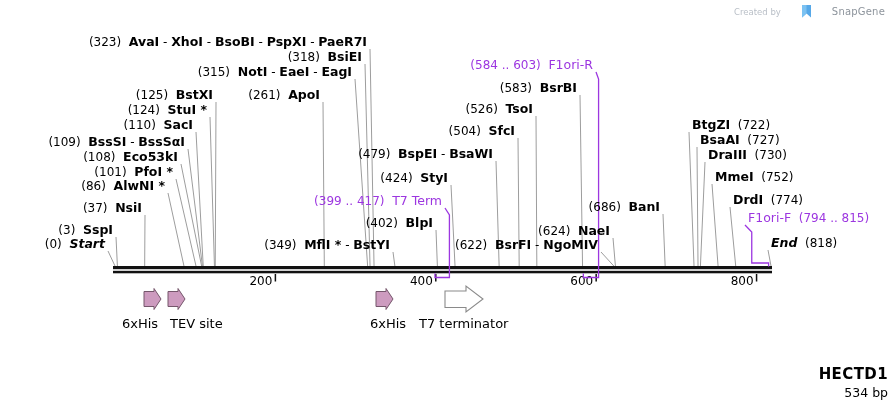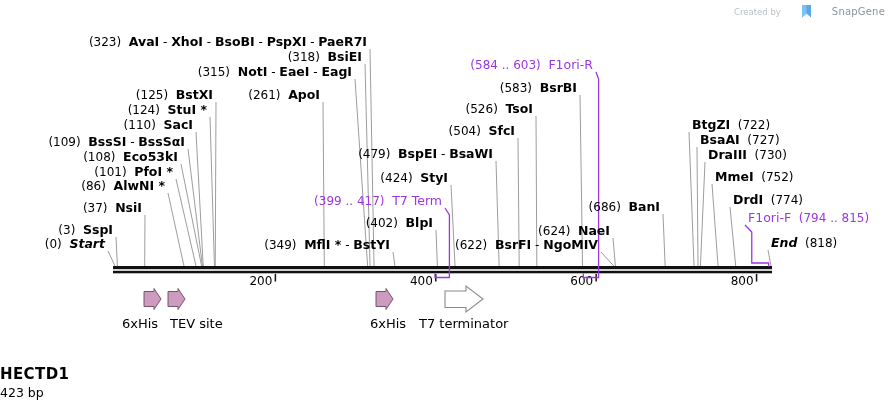--- a/index.html
+++ b/index.html
@@ -2,21 +2,21 @@
 <html><head>
 <meta charset="utf-8">
 <style>
   html,body{margin:0;padding:0;background:#fff;}
   .canvas{position:relative;width:888px;height:408px;background:#ffffff;overflow:hidden;
           font-family:"DejaVu Sans",sans-serif;}
   svg text{font-family:"DejaVu Sans",sans-serif;white-space:pre;}
   .credit{position:absolute;top:4px;right:3px;display:flex;align-items:center;gap:20px;}
   .credit .created{color:#b9bfc7;font-size:8.5px;}
   .credit .brand{color:#8d949c;font-size:10px;font-weight:500;letter-spacing:.2px;}
-  .title-block{position:absolute;left:0;right:0;top:365px;text-align:left;color:#000;}
+  .title-block{position:absolute;left:0;right:0;top:365px;text-align:right;color:#000;}
   .title-block .seq-name{font-size:15px;font-weight:bold;letter-spacing:.4px;}
   .title-block .seq-len{font-size:12.5px;margin-top:2px;}
 </style>
 </head>
 <body>
 
 <div class="canvas">
 
   <div class="credit">
     <span class="created">Created by</span>
@@ -109,15 +109,15 @@
       <path d="M168,291.5 L178,291.5 L178,288.5 L185,299 L178,309.5 L178,306.5 L168,306.5 Z" fill="#CD9BBF" stroke="#74566B" stroke-width="1"></path>
       <text x="170" y="328" text-anchor="start" font-size="12.5" xml:space="preserve" fill="#000000"><tspan font-size="13">TEV site</tspan></text>
       <path d="M376,291.5 L386,291.5 L386,288.5 L393,299 L386,309.5 L386,306.5 L376,306.5 Z" fill="#CD9BBF" stroke="#74566B" stroke-width="1"></path>
       <text x="370" y="328" text-anchor="start" font-size="12.5" xml:space="preserve" fill="#000000"><tspan font-size="13">6xHis</tspan></text>
       <path d="M445,291 L466,291 L466,286 L483,299 L466,312 L466,307.5 L445,307.5 Z" fill="#ffffff" stroke="#8a8a8a" stroke-width="1.1"></path>
       <text x="419" y="328" text-anchor="start" font-size="12.5" xml:space="preserve" fill="#000000"><tspan font-size="13">T7 terminator</tspan></text>
     </svg>
 
   <div class="title-block">
     <div class="seq-name">HECTD1</div>
-    <div class="seq-len">423 bp</div>
+    <div class="seq-len">534 bp</div>
   </div>
 </div>
 
 </body></html>

